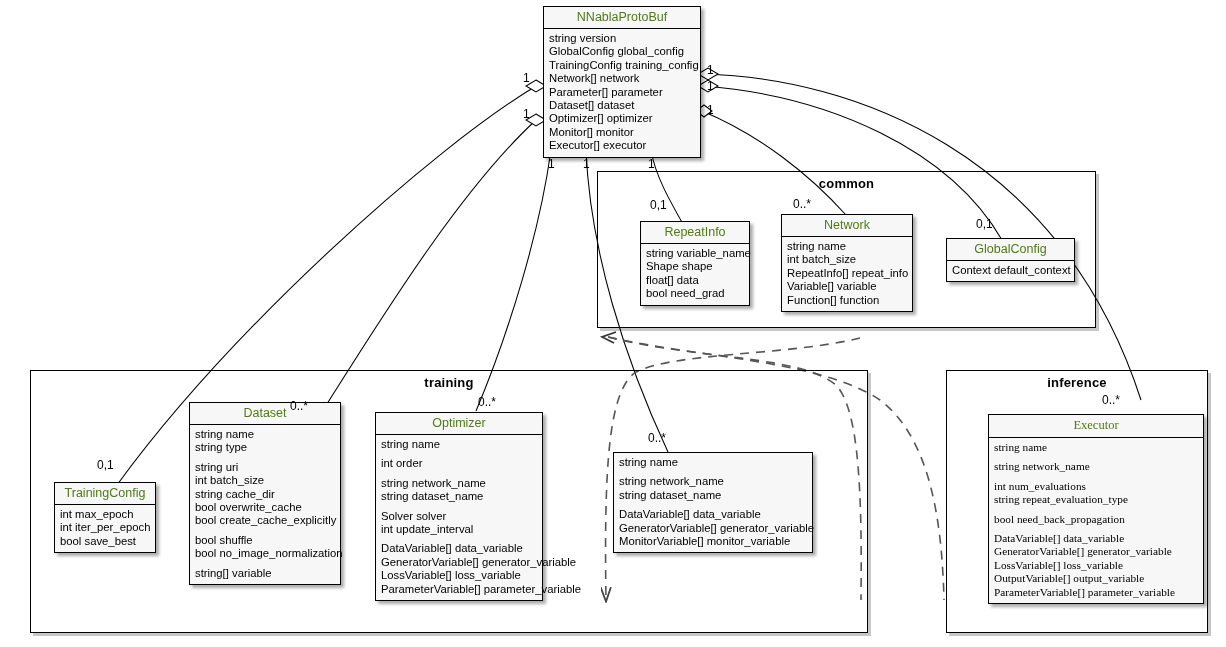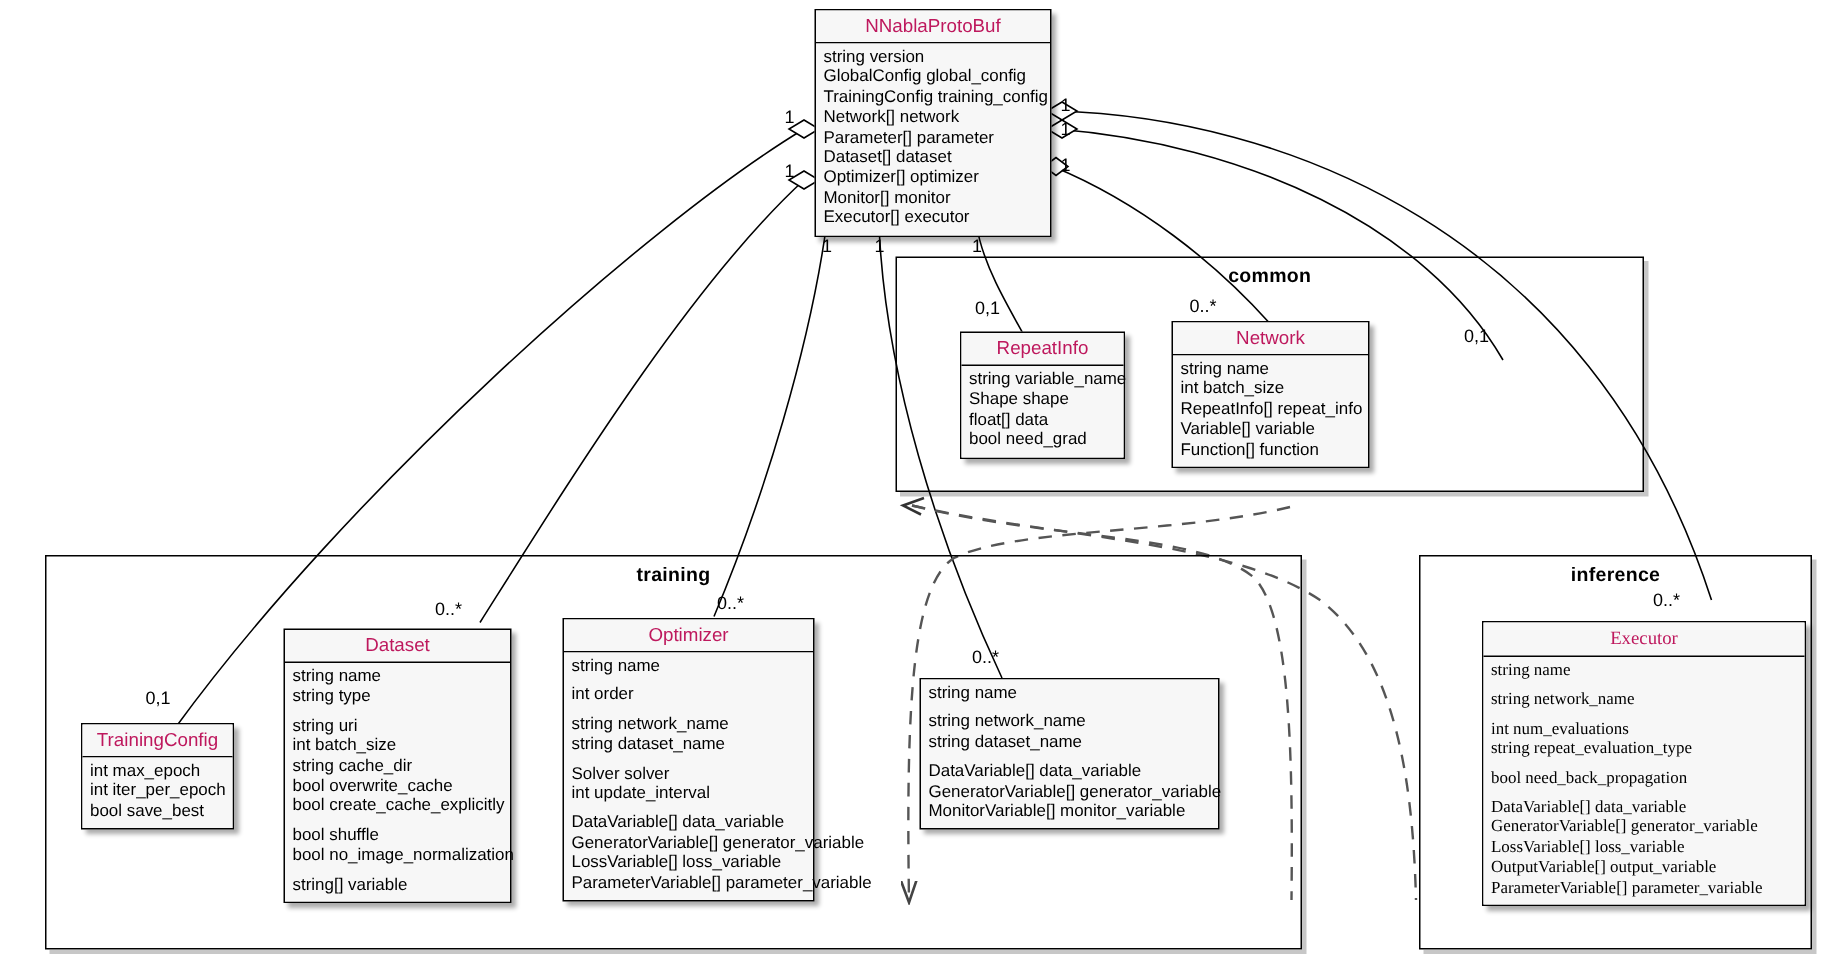--- a/index.html
+++ b/index.html
@@ -44,21 +44,21 @@
   .cls{
     position:absolute;
     box-sizing:border-box;
     border:1.1px solid #000;
     background:#f7f7f7;
     box-shadow:3px 3px 3px rgba(0,0,0,0.33);
   }
   .cls-name{
     text-align:center;
     font-size:12.5px;
-    color:#be185d;
+    color:#4d7c0f;
     padding:3px 6px 4px 6px;
     border-bottom:1.1px solid #000;
     background:#f7f7f7;
     white-space:nowrap;
   }
   .cls-attrs{
     padding:3px 5px 4px 5px;
     background:#f7f7f7;
   }
   .attr{
@@ -164,31 +164,37 @@
     <div class="cls-name">Network</div>
     <div class="cls-attrs">
         <div class="attr">string name</div>
         <div class="attr">int batch_size</div>
         <div class="attr">RepeatInfo[] repeat_info</div>
         <div class="attr">Variable[] variable</div>
         <div class="attr">Function[] function</div>
       </div>
   </div>
 
+  <div class="cls" style="left:946px; top:238px; width:129px;">
+    <div class="cls-name">GlobalConfig</div>
+    <div class="cls-attrs">
+        <div class="attr">Context default_context</div>
+      </div>
+  </div>
 
   <div class="cls" style="left:54px; top:482px; width:102px;">
     <div class="cls-name">TrainingConfig</div>
     <div class="cls-attrs">
         <div class="attr">int max_epoch</div>
         <div class="attr">int iter_per_epoch</div>
         <div class="attr">bool save_best</div>
       </div>
   </div>
 
-  <div class="cls" style="left:189px; top:419px; width:152px;">
+  <div class="cls" style="left:189px; top:402px; width:152px;">
     <div class="cls-name">Dataset</div>
     <div class="cls-attrs">
         <div class="attr">string name</div>
         <div class="attr">string type</div>
         <div class="attr blank">&nbsp;</div>
         <div class="attr">string uri</div>
         <div class="attr">int batch_size</div>
         <div class="attr">string cache_dir</div>
         <div class="attr">bool overwrite_cache</div>
         <div class="attr">bool create_cache_explicitly</div>

